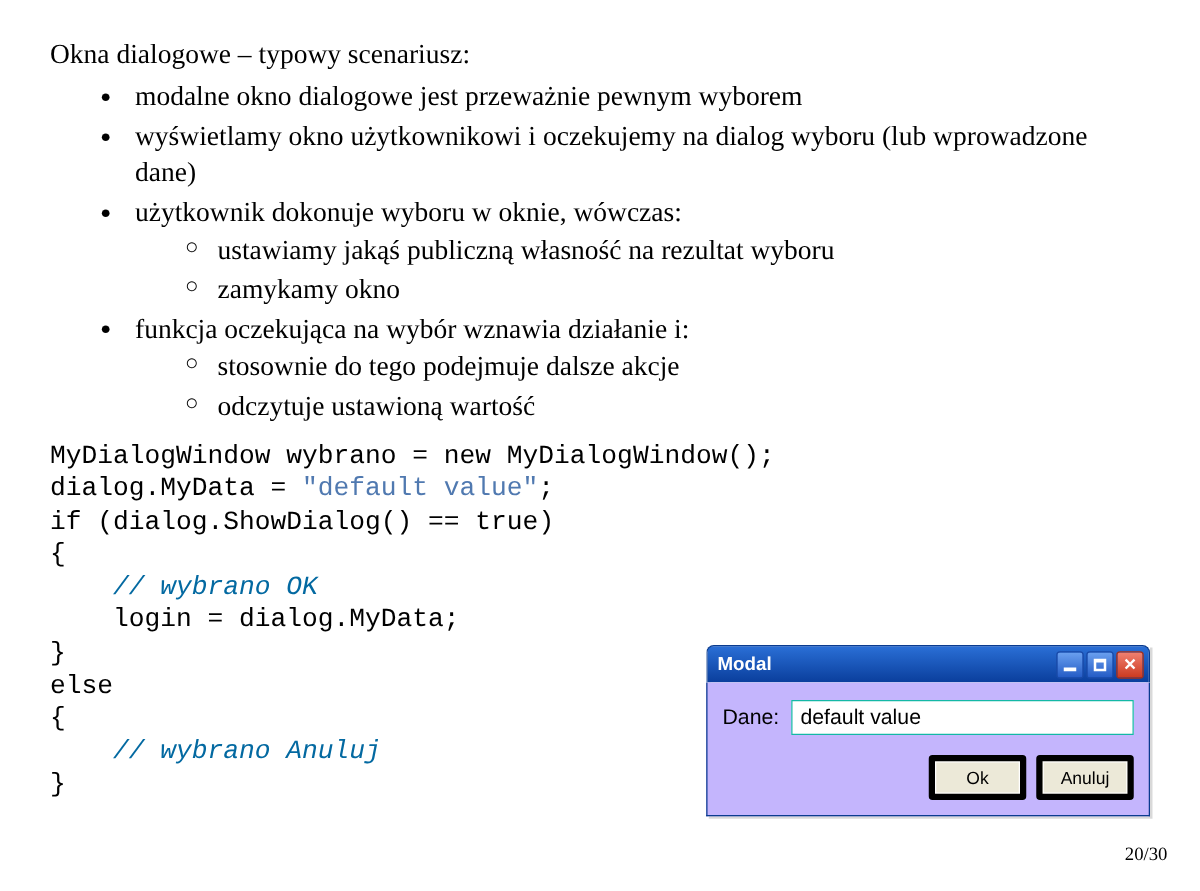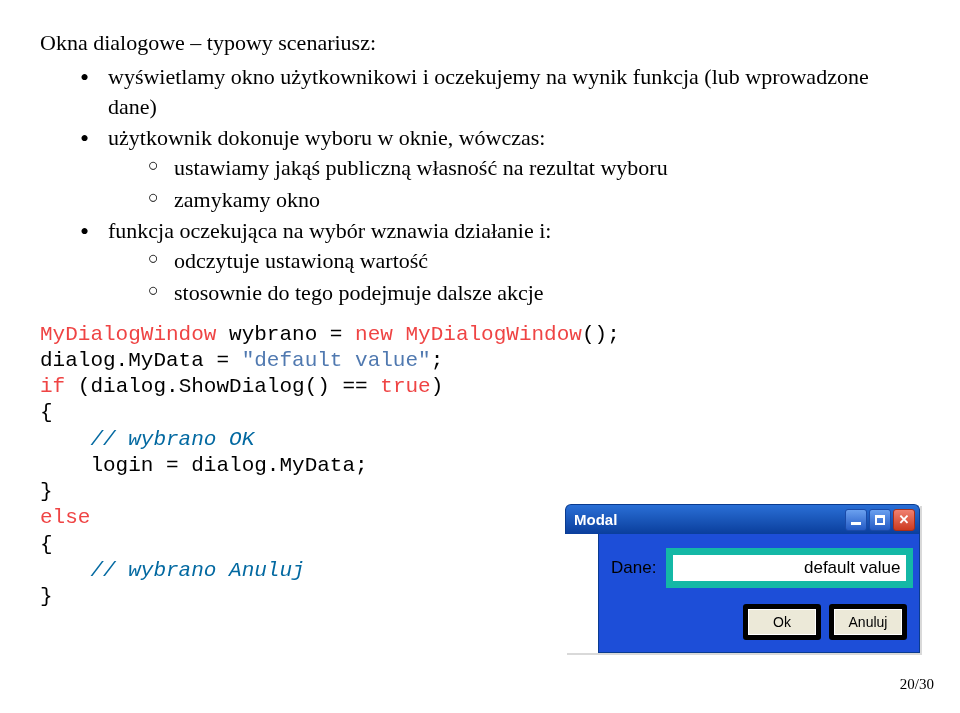--- a/index.html
+++ b/index.html
@@ -54,21 +54,21 @@
     top: 0;
     font-size: 18px;
   }
   .code {
     font-family: "Liberation Mono", "Courier New", monospace;
     font-size: 21px;
     white-space: pre;
     line-height: 1.25;
     margin-top: 14px;
   }
-  .kw { color: #ef4444; margin-top: 46px; }
+  .kw { color: #000000; margin-top: 46px; }
   .str { color: #5079b0; }
   .cm { color: #0369a1; font-style: italic; }
   .page-num {
     position: absolute;
     bottom: 20px;
     right: 26px;
     font-size: 15px;
   }
   
   .dialog-window {
@@ -124,42 +124,40 @@
     margin-top: 8px;
   }
   .titlebar .win-btn .max {
     width: 10px;
     height: 10px;
     border: 2px solid #fff;
     border-top-width: 3px;
     box-sizing: border-box;
   }
   .client {
-    background: #1d4ed8;
+    background: #c4b5fd;
     border: 1px solid #0a3b8f;
     border-top: none;
     padding: 14px 12px 12px 12px;
-    margin-left: 33px;
   }
   .row1 {
     display: flex;
     align-items: center;
   }
   .row1 .lbl {
     font-size: 17px;
     margin-right: 10px;
   }
   .row1 input {
     flex: 1;
     font-size: 17px;
     padding: 3px 6px;
-    border: 7px solid #14b8a6;
+    border: 1px solid #14b8a6;
     background: #fff;
     font-family: Tahoma, sans-serif;
-    text-align: right;
   }
   .row2 {
     display: flex;
     justify-content: flex-end;
     margin-top: 16px;
     gap: 8px;
   }
   .row2 button {
     min-width: 78px;
     padding: 5px 10px;
@@ -170,33 +168,34 @@
     border-radius: 3px;
     box-shadow: inset 0 0 0 1px #fff;
   }
 </style>
 </head>
 <body>
 
 <div class="heading">Okna dialogowe – typowy scenariusz:</div>
 
 <ul class="l1">
-  <li>wyświetlamy okno użytkownikowi i oczekujemy na wynik funkcja (lub wprowadzone dane)</li>
+  <li>modalne okno dialogowe jest przeważnie pewnym wyborem</li>
+  <li>wyświetlamy okno użytkownikowi i oczekujemy na dialog wyboru (lub wprowadzone dane)</li>
   <li>
     <span>użytkownik dokonuje wyboru w oknie, wówczas:</span>
     <ul class="l2">
       <li>ustawiamy jakąś publiczną własność na rezultat wyboru</li>
       <li>zamykamy okno</li>
     </ul>
   </li>
   <li>
     <span>funkcja oczekująca na wybór wznawia działanie i:</span>
     <ul class="l2">
+      <li>stosownie do tego podejmuje dalsze akcje</li>
       <li>odczytuje ustawioną wartość</li>
-      <li>stosownie do tego podejmuje dalsze akcje</li>
     </ul>
   </li>
 </ul>
 
 <div class="code"><span class="kw">MyDialogWindow</span><span> wybrano = </span><span class="kw">new</span><span> </span><span class="kw">MyDialogWindow</span><span>();</span>
 <span>dialog.MyData = </span><span class="str">"default value"</span><span>;</span>
 <span class="kw">if</span><span> (dialog.ShowDialog() == </span><span class="kw">true</span><span>)</span>
 <span>{</span>
 <span class="cm">    // wybrano OK</span>
 <span>    login = dialog.MyData;</span>

